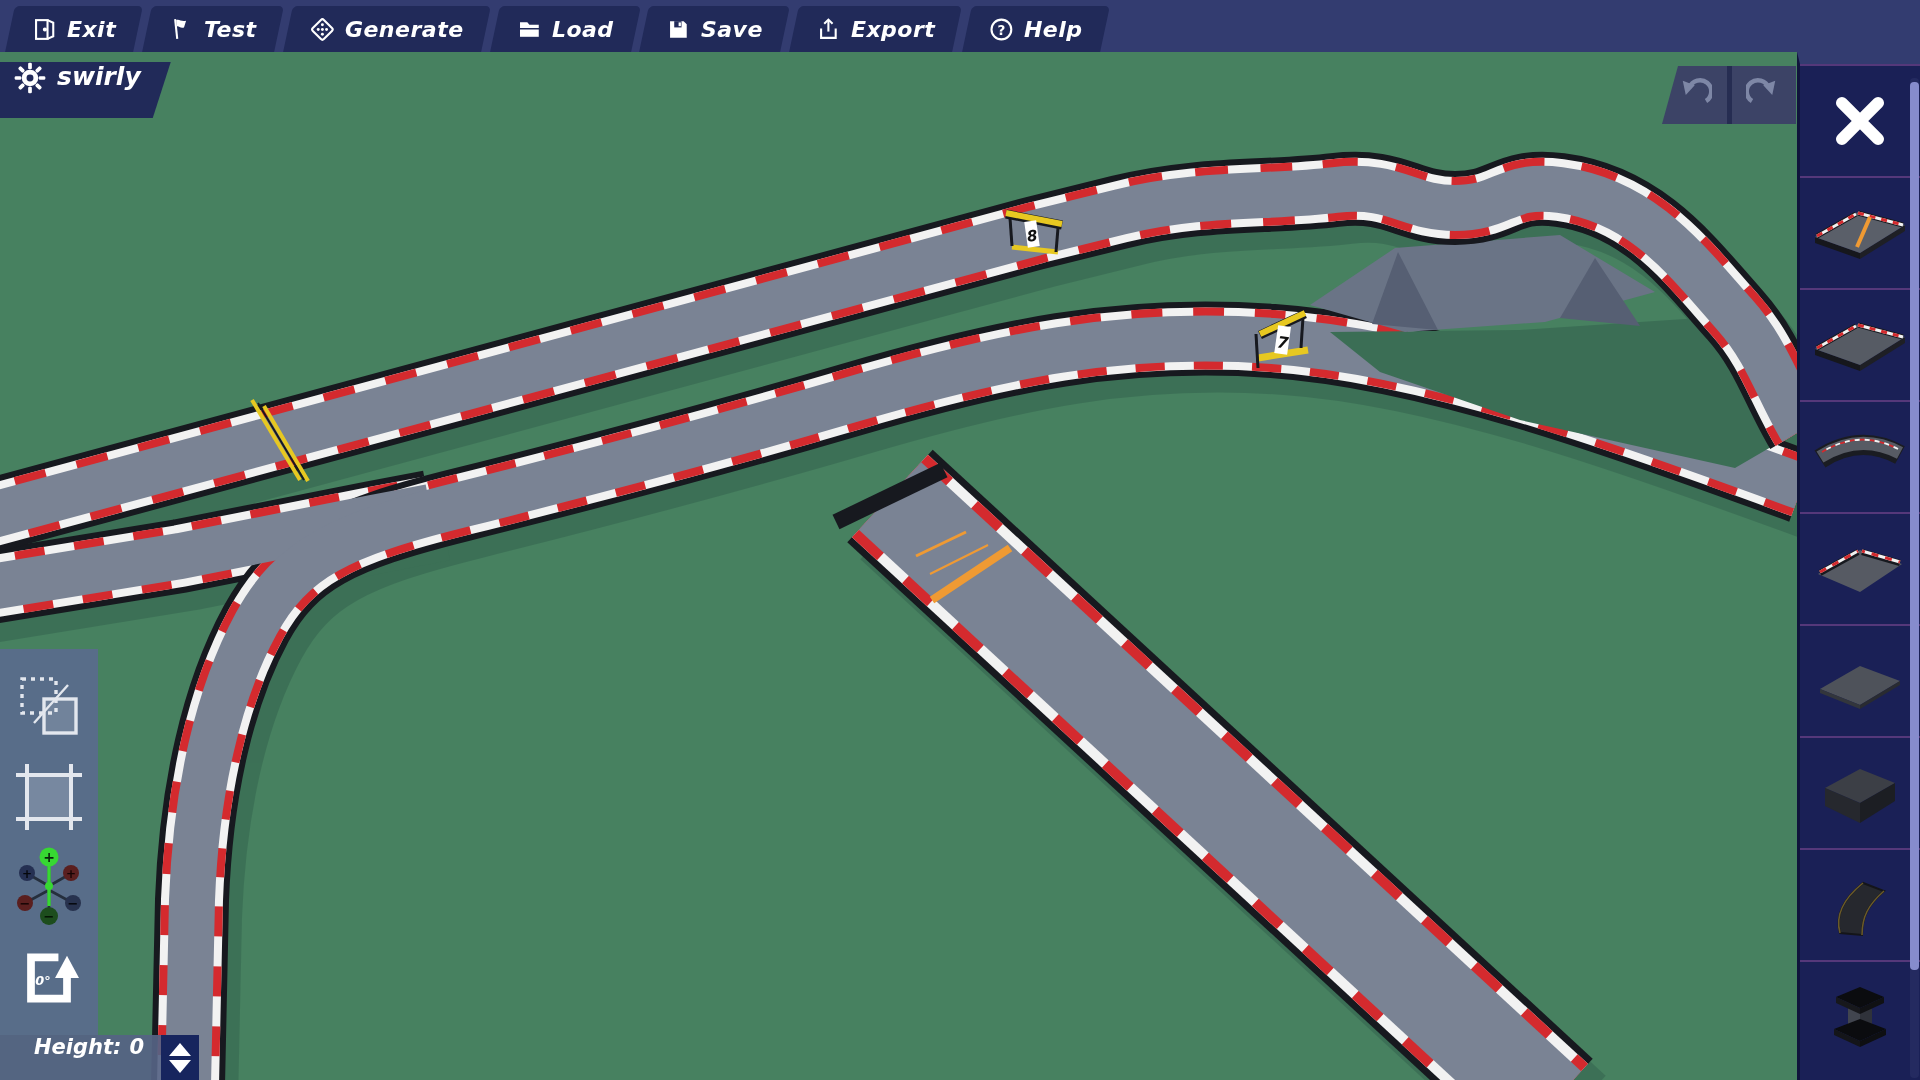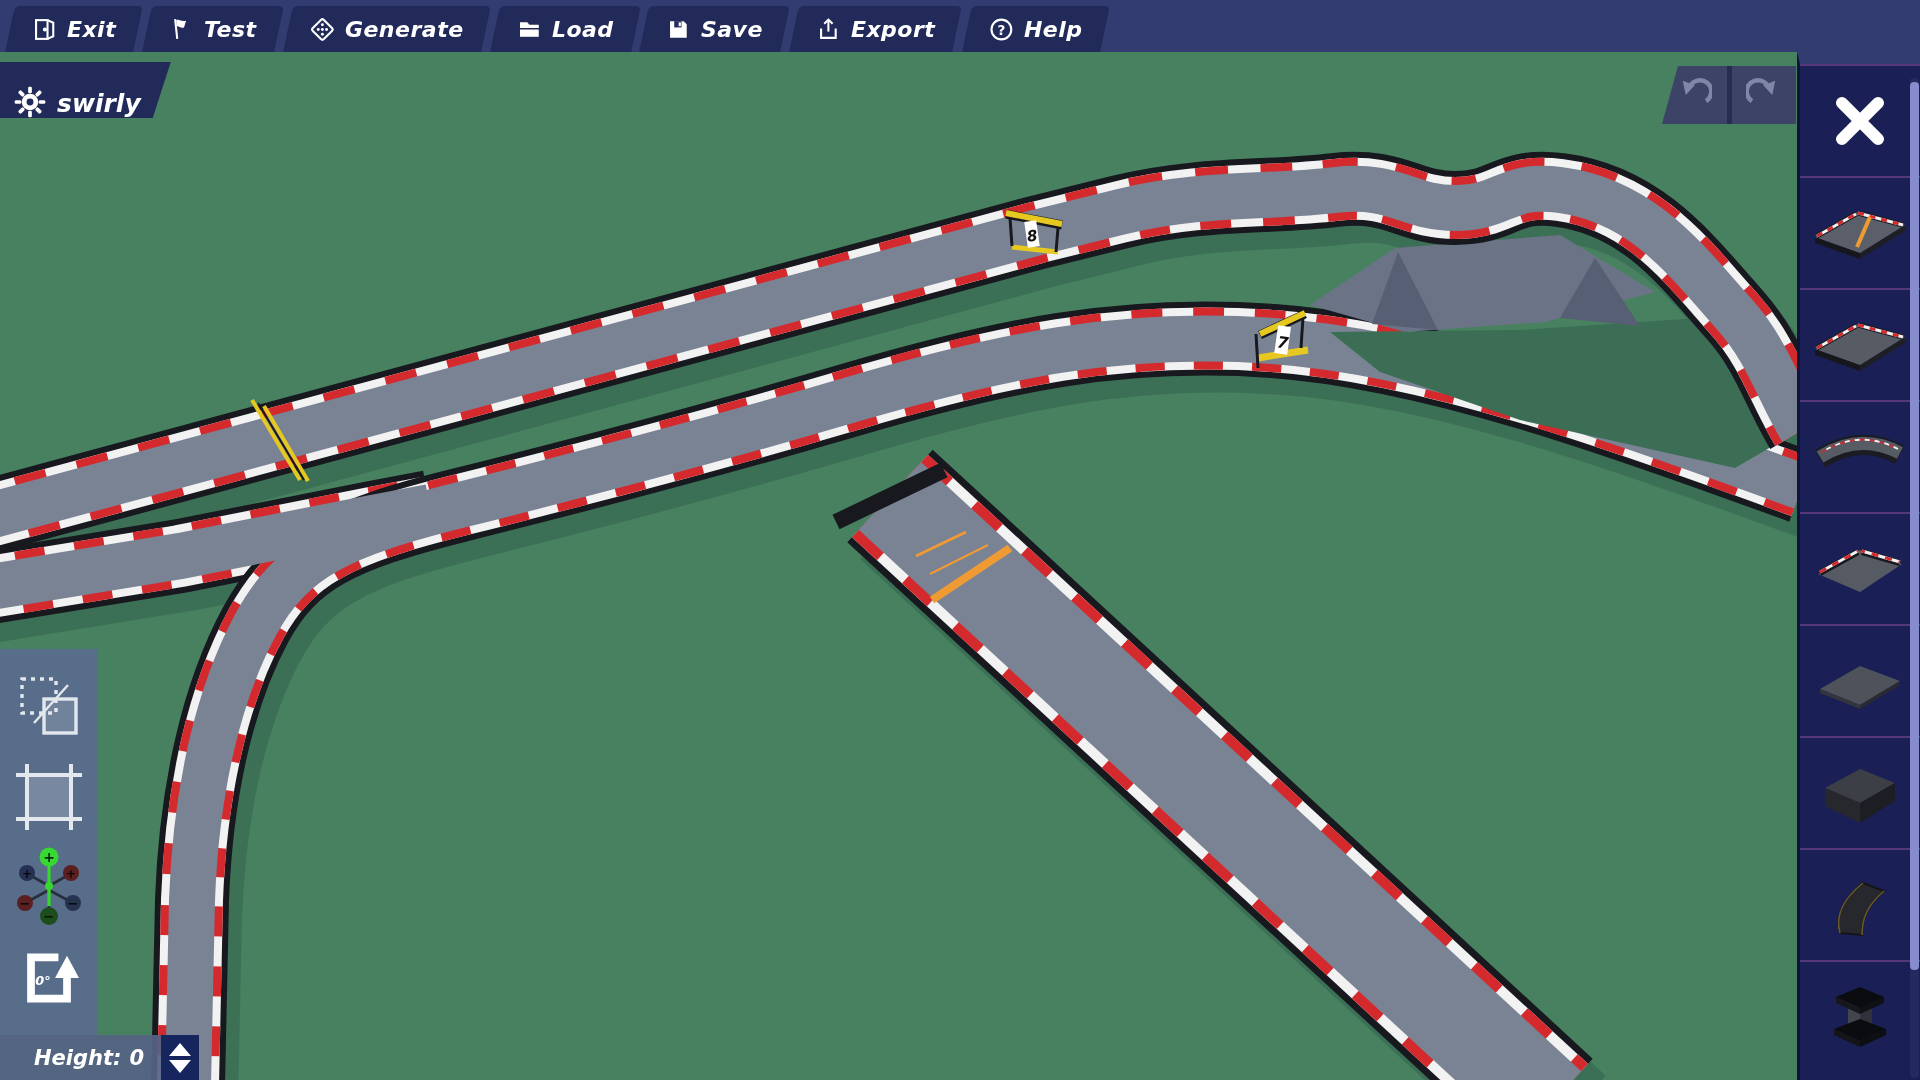--- a/index.html
+++ b/index.html
@@ -7,42 +7,42 @@
   
   .topbar{position:absolute;left:0;top:0;width:1920px;height:52px;background:#333c70;z-index:30;
     display:flex;align-items:flex-end;padding-left:10px;box-sizing:border-box;}
   .tb-btn{height:46px;margin-right:9px;background:#212a59;border-radius:5px 5px 0 0;
     transform:skewX(-12deg);display:flex;align-items:center;padding:0 22px;cursor:pointer;}
   .tb-inner{transform:skewX(12deg);display:flex;align-items:center;gap:10px;}
   .tb-label{color:#fff;font-weight:bold;font-style:italic;font-size:22px;letter-spacing:.5px;white-space:nowrap;}
   .icon24{width:25px;height:25px;display:block;}
   
   .chip{position:absolute;left:0;top:62px;height:56px;background:#212a59;z-index:25;
-    display:flex;align-items:flex-end;gap:11px;padding:0 30px 0 14px;
+    display:flex;align-items:flex-start;gap:11px;padding:0 30px 0 14px;
     clip-path:polygon(0 0,100% 0,calc(100% - 18px) 100%,0 100%);}
   .chip-label{color:#fff;font-weight:bold;font-style:italic;font-size:25px;}
   
   .history{position:absolute;left:1662px;top:66px;width:134px;height:58px;background:#3c4366;z-index:25;
     clip-path:polygon(16px 0,100% 0,100% 100%,0 100%);display:flex;}
   .hist-btn{flex:1;display:flex;align-items:center;justify-content:center;cursor:pointer;}
   .hist-div{width:5px;background:#262d52;}
   
   .sidebar{position:absolute;right:0;top:52px;width:123px;height:1028px;background:#1a2056;z-index:28;
     border-top:12px solid #333c70;border-left:3px solid #10143c;box-sizing:border-box;}
   .cell{height:110px;border-top:2px solid #55387a;display:flex;align-items:center;justify-content:center;cursor:pointer;}
   .cell:first-child{border-top:2px solid #55387a;}
   .scrollbar{position:absolute;right:1px;top:14px;width:9px;height:1000px;background:#242a60;border-radius:4px;}
   .thumbdrag{position:absolute;left:0;top:4px;width:9px;height:888px;background:#868ccd;border-radius:4px;}
   
   .toolcol{position:absolute;left:0;top:649px;width:98px;height:386px;background:rgba(91,106,142,.88);z-index:20;
     display:flex;flex-direction:column;align-items:center;justify-content:space-between;padding:14px 0;box-sizing:border-box;}
   .tool{width:86px;height:86px;display:flex;align-items:center;justify-content:center;cursor:pointer;}
   
   .heightbar{position:absolute;left:0;top:1035px;width:199px;height:45px;background:rgba(86,99,132,.92);z-index:21;
-    display:flex;align-items:center;}
+    display:flex;align-items:flex-start;}
   .h-label{color:#fff;font-weight:bold;font-style:italic;font-size:21px;padding-left:34px;}
   .h-value{color:#fff;font-weight:bold;font-style:italic;font-size:21px;padding-left:8px;}
   .stepper{position:absolute;right:0;top:0;width:38px;height:45px;background:#17255e;cursor:pointer;
     display:flex;flex-direction:column;align-items:center;justify-content:center;gap:4px;}
   .tri-up{width:0;height:0;border-left:11px solid transparent;border-right:11px solid transparent;border-bottom:13px solid #fff;}
   .tri-down{width:0;height:0;border-left:11px solid transparent;border-right:11px solid transparent;border-top:13px solid #fff;}
   
   .scene{position:absolute;left:0;top:52px;width:1920px;height:1028px;z-index:1;}
   text.sign{font-family:"DejaVu Sans",sans-serif;font-weight:bold;font-style:italic;}
 </style>

